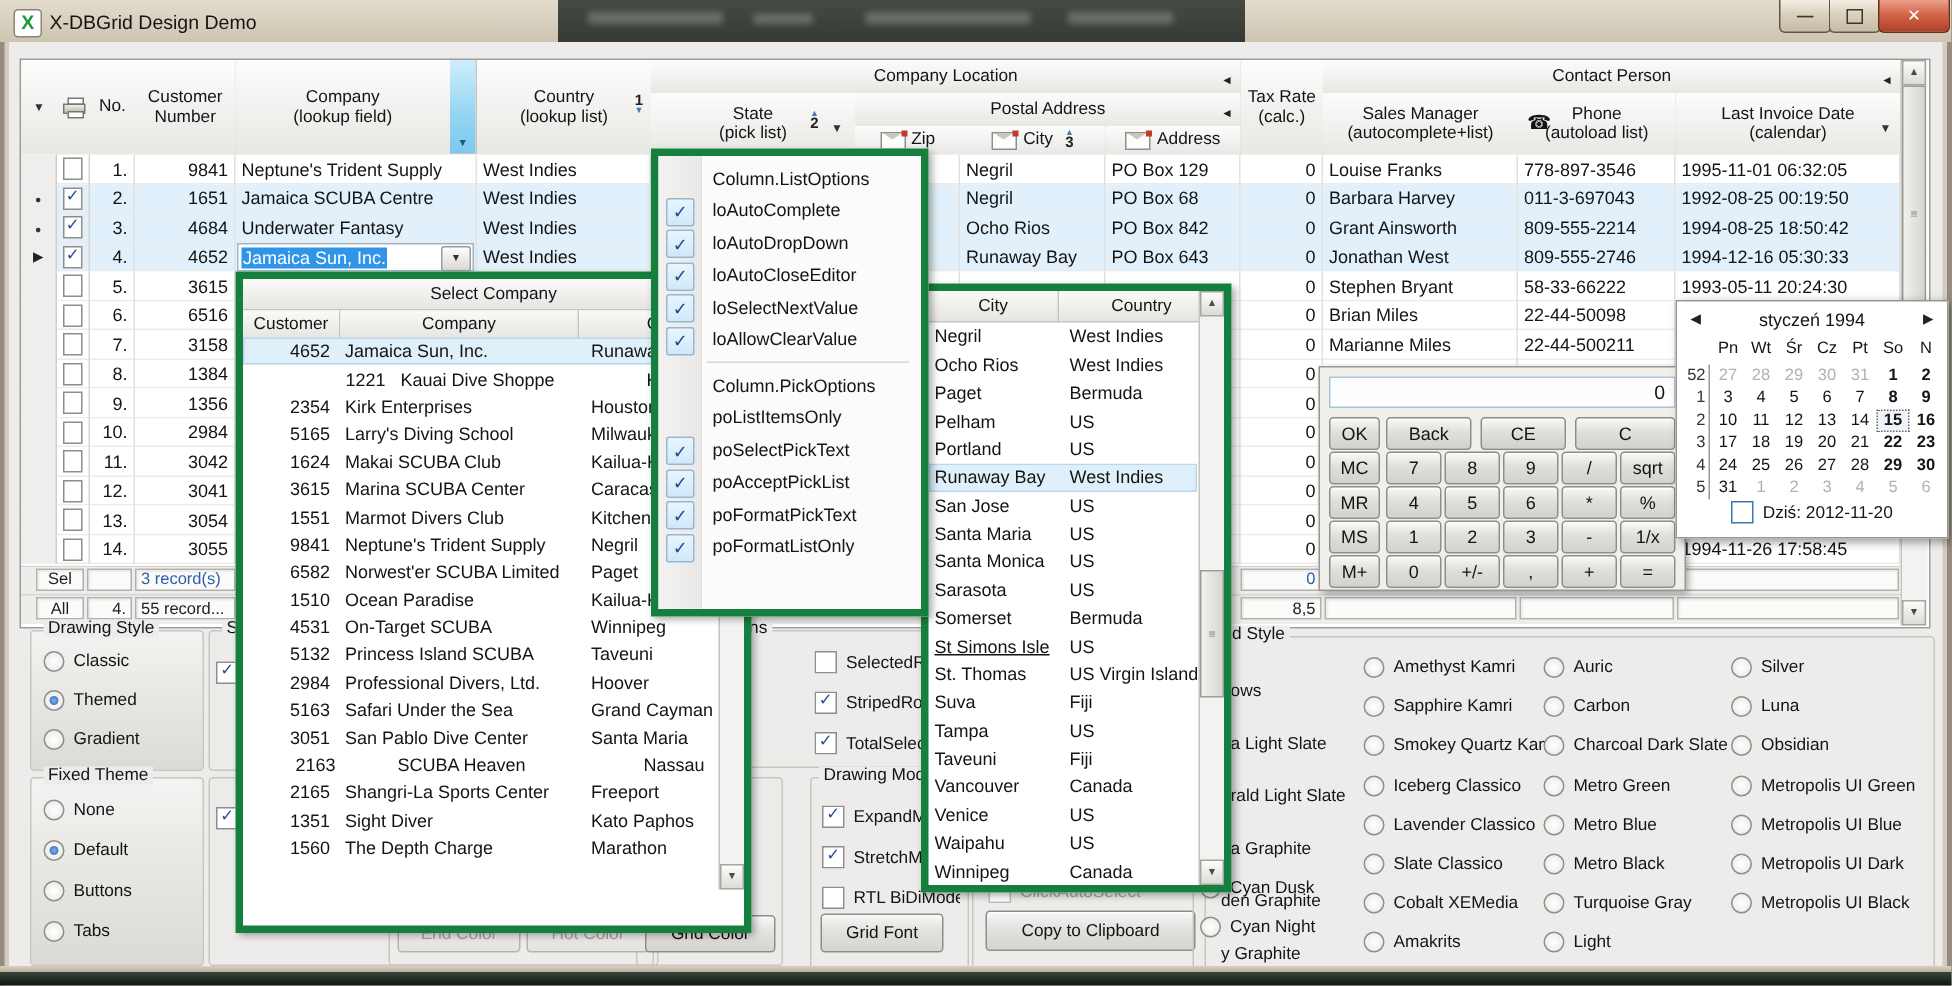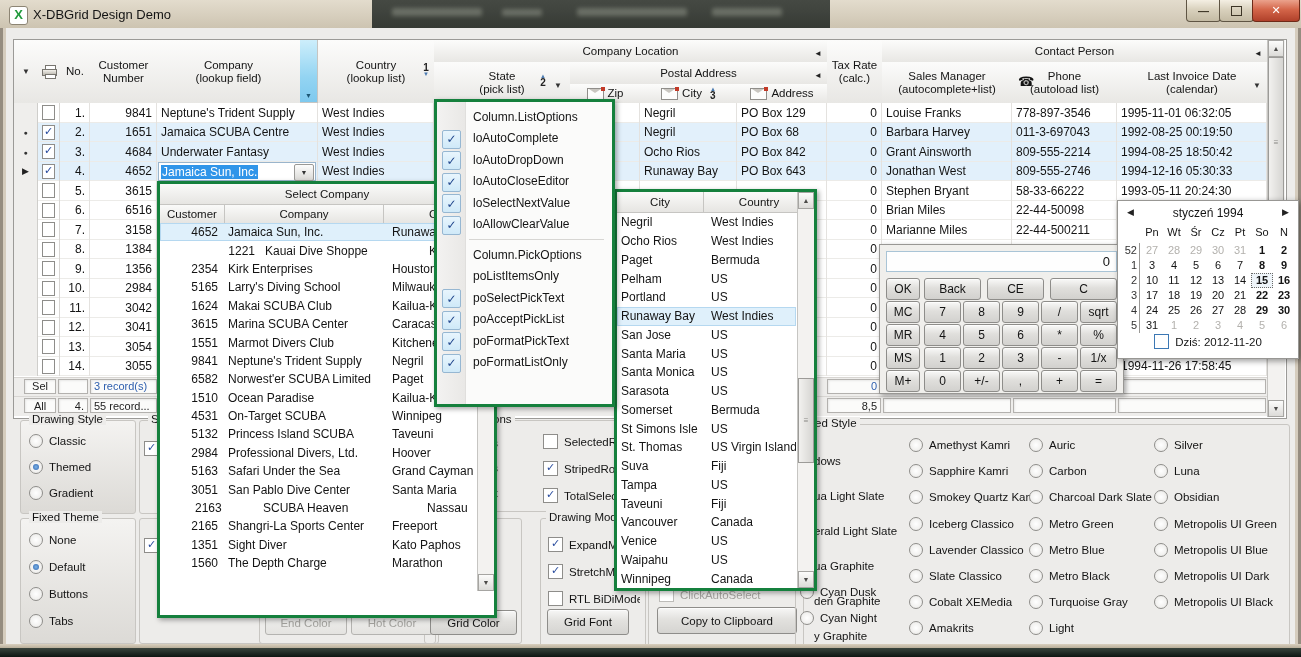--- a/index.html
+++ b/index.html
@@ -68,21 +68,21 @@
   .fbox{position:absolute;top:2px;height:15px;background:#fbfbfa;border:1px solid #b3b1ae;box-shadow:inset 1px 1px 2px rgba(0,0,0,.08);
     font-size:11px;color:#222;display:flex;align-items:center;padding:0 3px;box-sizing:border-box;white-space:nowrap;overflow:hidden;}
   .blue{color:#2e5fae;}
   
   .sb{background:#f3f2f0;border-left:1px solid #c6c5c2;}
   .sbbtn{position:absolute;left:0;width:16px;height:17px;background:linear-gradient(#fcfcfb,#dcdbd8);border:1px solid #a6a5a2;box-sizing:border-box;
     display:flex;align-items:center;justify-content:center;font-size:7px;color:#4c4b49;}
   .sbthumb{position:absolute;left:0;width:16px;background:linear-gradient(90deg,#f2f1ef,#d6d5d2);border:1px solid #9c9b98;box-sizing:border-box;
     display:flex;align-items:center;justify-content:center;font-size:8px;color:#8a8986;letter-spacing:0;}
   
-  .popup{background:#fff;border:3px solid #15803d;box-shadow:2px 2px 5px rgba(0,0,0,.35);}
+  .popup{background:#fff;border:5px solid #15803d;box-shadow:2px 2px 5px rgba(0,0,0,.35);}
   .pophdr{background:linear-gradient(#fafaf9,#e6e5e2);border-bottom:1px solid #c6c5c2;display:flex;align-items:center;justify-content:center;
     font-size:11.5px;color:#141414;}
   .lrow{display:flex;align-items:center;font-size:12px;color:#141414;box-sizing:border-box;}
   .lrow.hl{background:#dff0fb;box-shadow:inset 0 0 0 1px #b5d8f0;}
   
   .menu{background:#fbfbfa;}
   .menugutter{position:absolute;left:0;top:0;width:28px;height:100%;background:linear-gradient(90deg,#f3f2f1,#e9e8e6);border-right:1px solid #e0dfdd;}
   .mi{position:relative;height:21.5px;display:flex;align-items:center;font-size:12px;color:#141414;}
   .mi .lbl{margin-left:36px;white-space:nowrap;}
   .mchk{position:absolute;left:5px;top:2px;width:17px;height:17px;border:1px solid #96b7d2;border-radius:2px;
@@ -1162,21 +1162,21 @@
           <span style="width:86px;padding-left:4px;flex:none;white-space:nowrap;overflow:hidden;">Sarasota</span>
           <span style="flex:1;padding-left:4px;white-space:nowrap;overflow:hidden;">US</span>
         </div>
 
         <div class="lrow" style="height:18.75px;">
           <span style="width:86px;padding-left:4px;flex:none;white-space:nowrap;overflow:hidden;">Somerset</span>
           <span style="flex:1;padding-left:4px;white-space:nowrap;overflow:hidden;">Bermuda</span>
         </div>
 
         <div class="lrow" style="height:18.75px;">
-          <span style="width:86px;padding-left:4px;flex:none;white-space:nowrap;overflow:hidden;">St Simons Isle</span>
+          <span style="width:86px;padding-left:4px;flex:none;white-space:nowrap;overflow:hidden;text-decoration:underline;">St Simons Isle</span>
           <span style="flex:1;padding-left:4px;white-space:nowrap;overflow:hidden;">US</span>
         </div>
 
         <div class="lrow" style="height:18.75px;">
           <span style="width:86px;padding-left:4px;flex:none;white-space:nowrap;overflow:hidden;">St. Thomas</span>
           <span style="flex:1;padding-left:4px;white-space:nowrap;overflow:hidden;">US Virgin Islands</span>
         </div>
 
         <div class="lrow" style="height:18.75px;">
           <span style="width:86px;padding-left:4px;flex:none;white-space:nowrap;overflow:hidden;">Suva</span>

